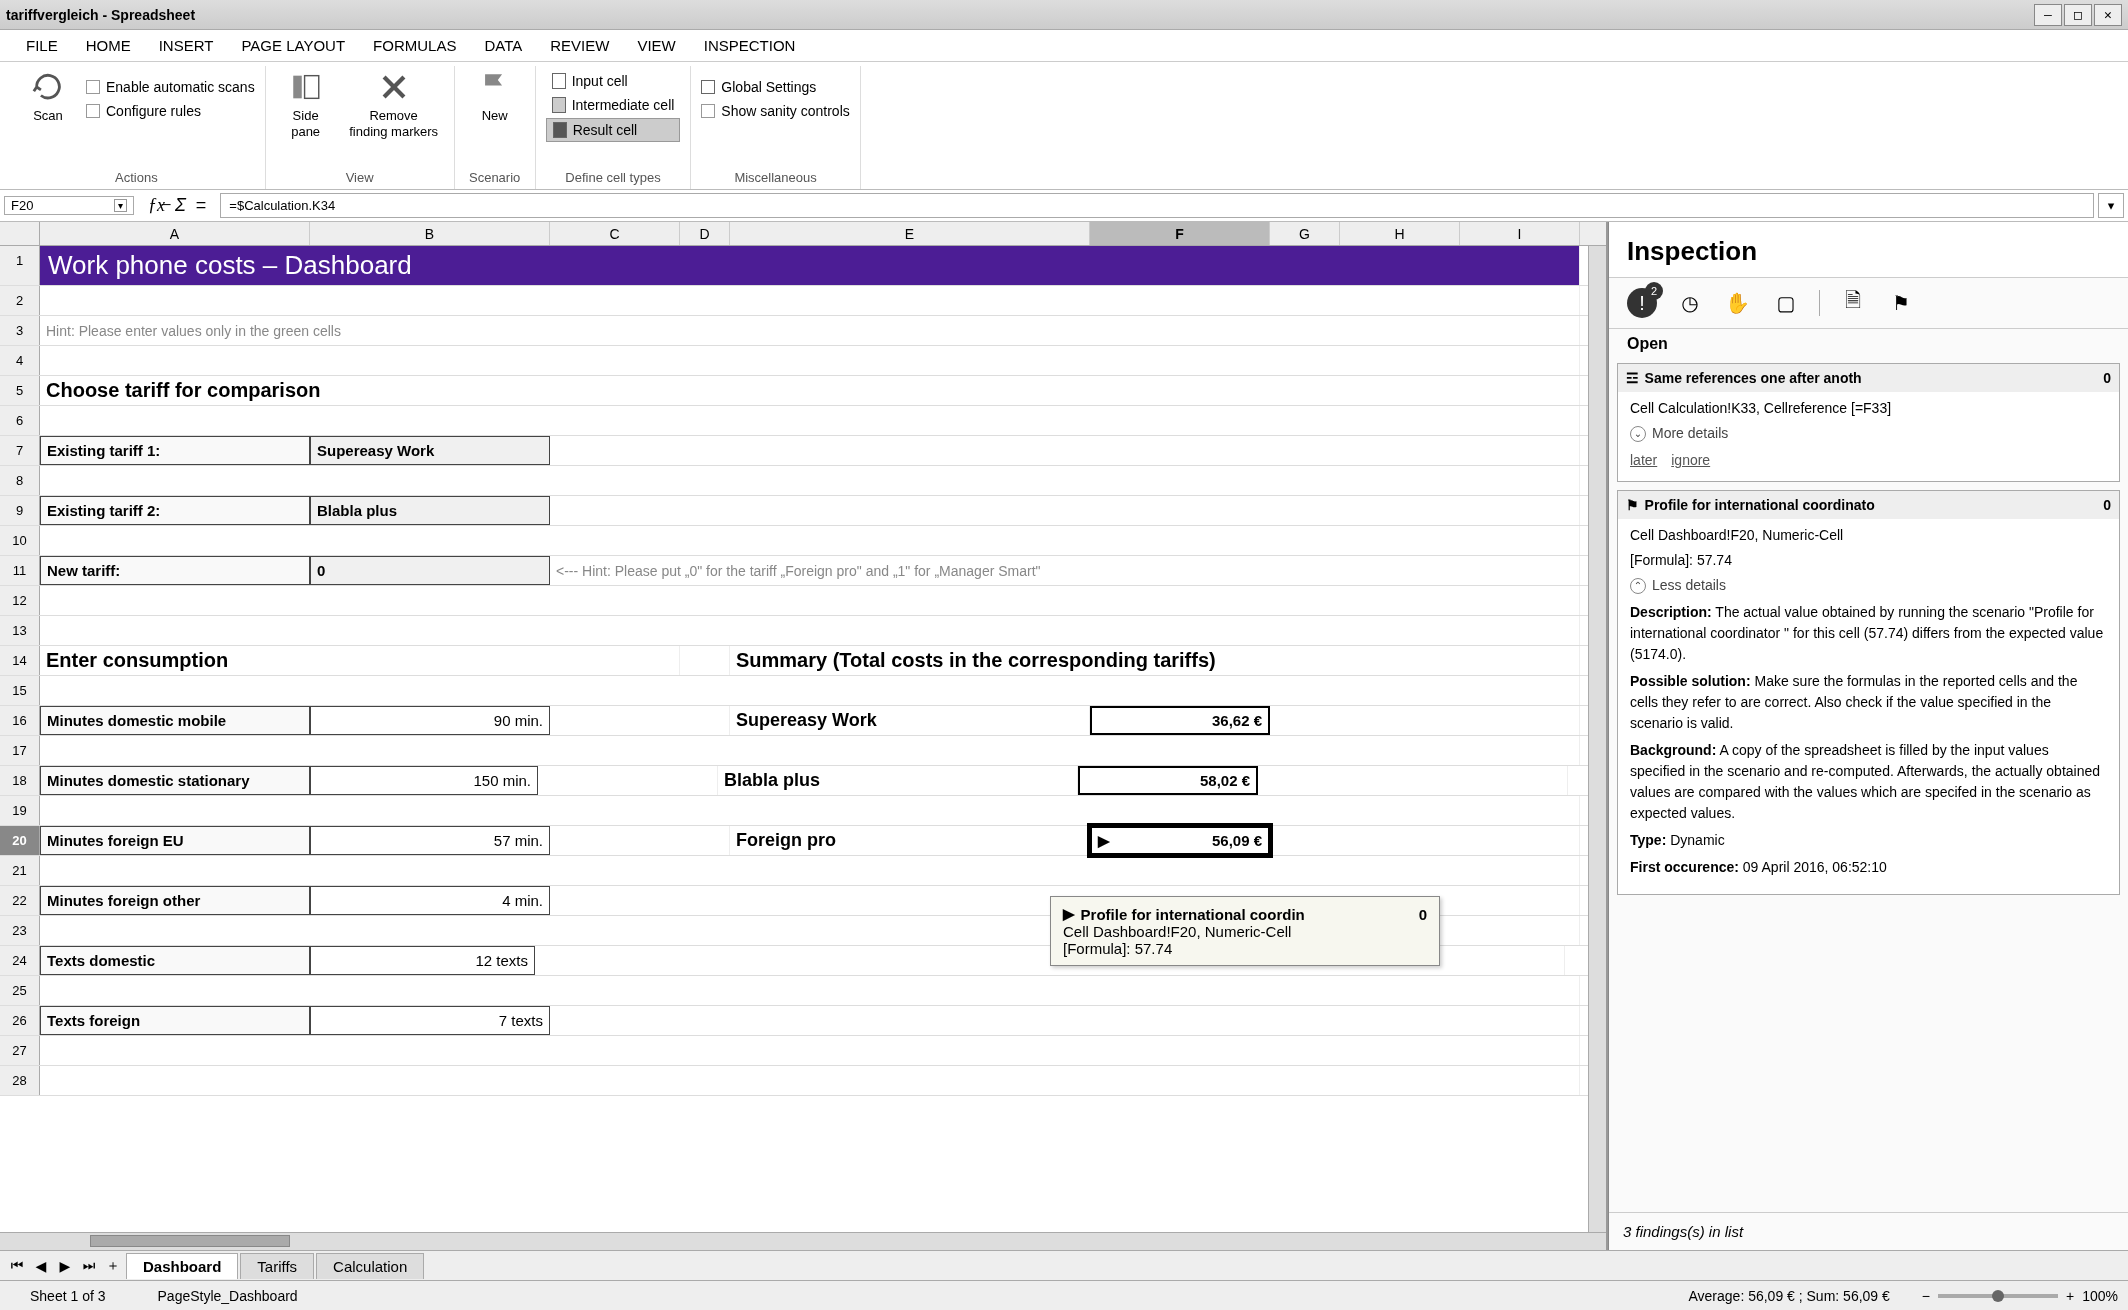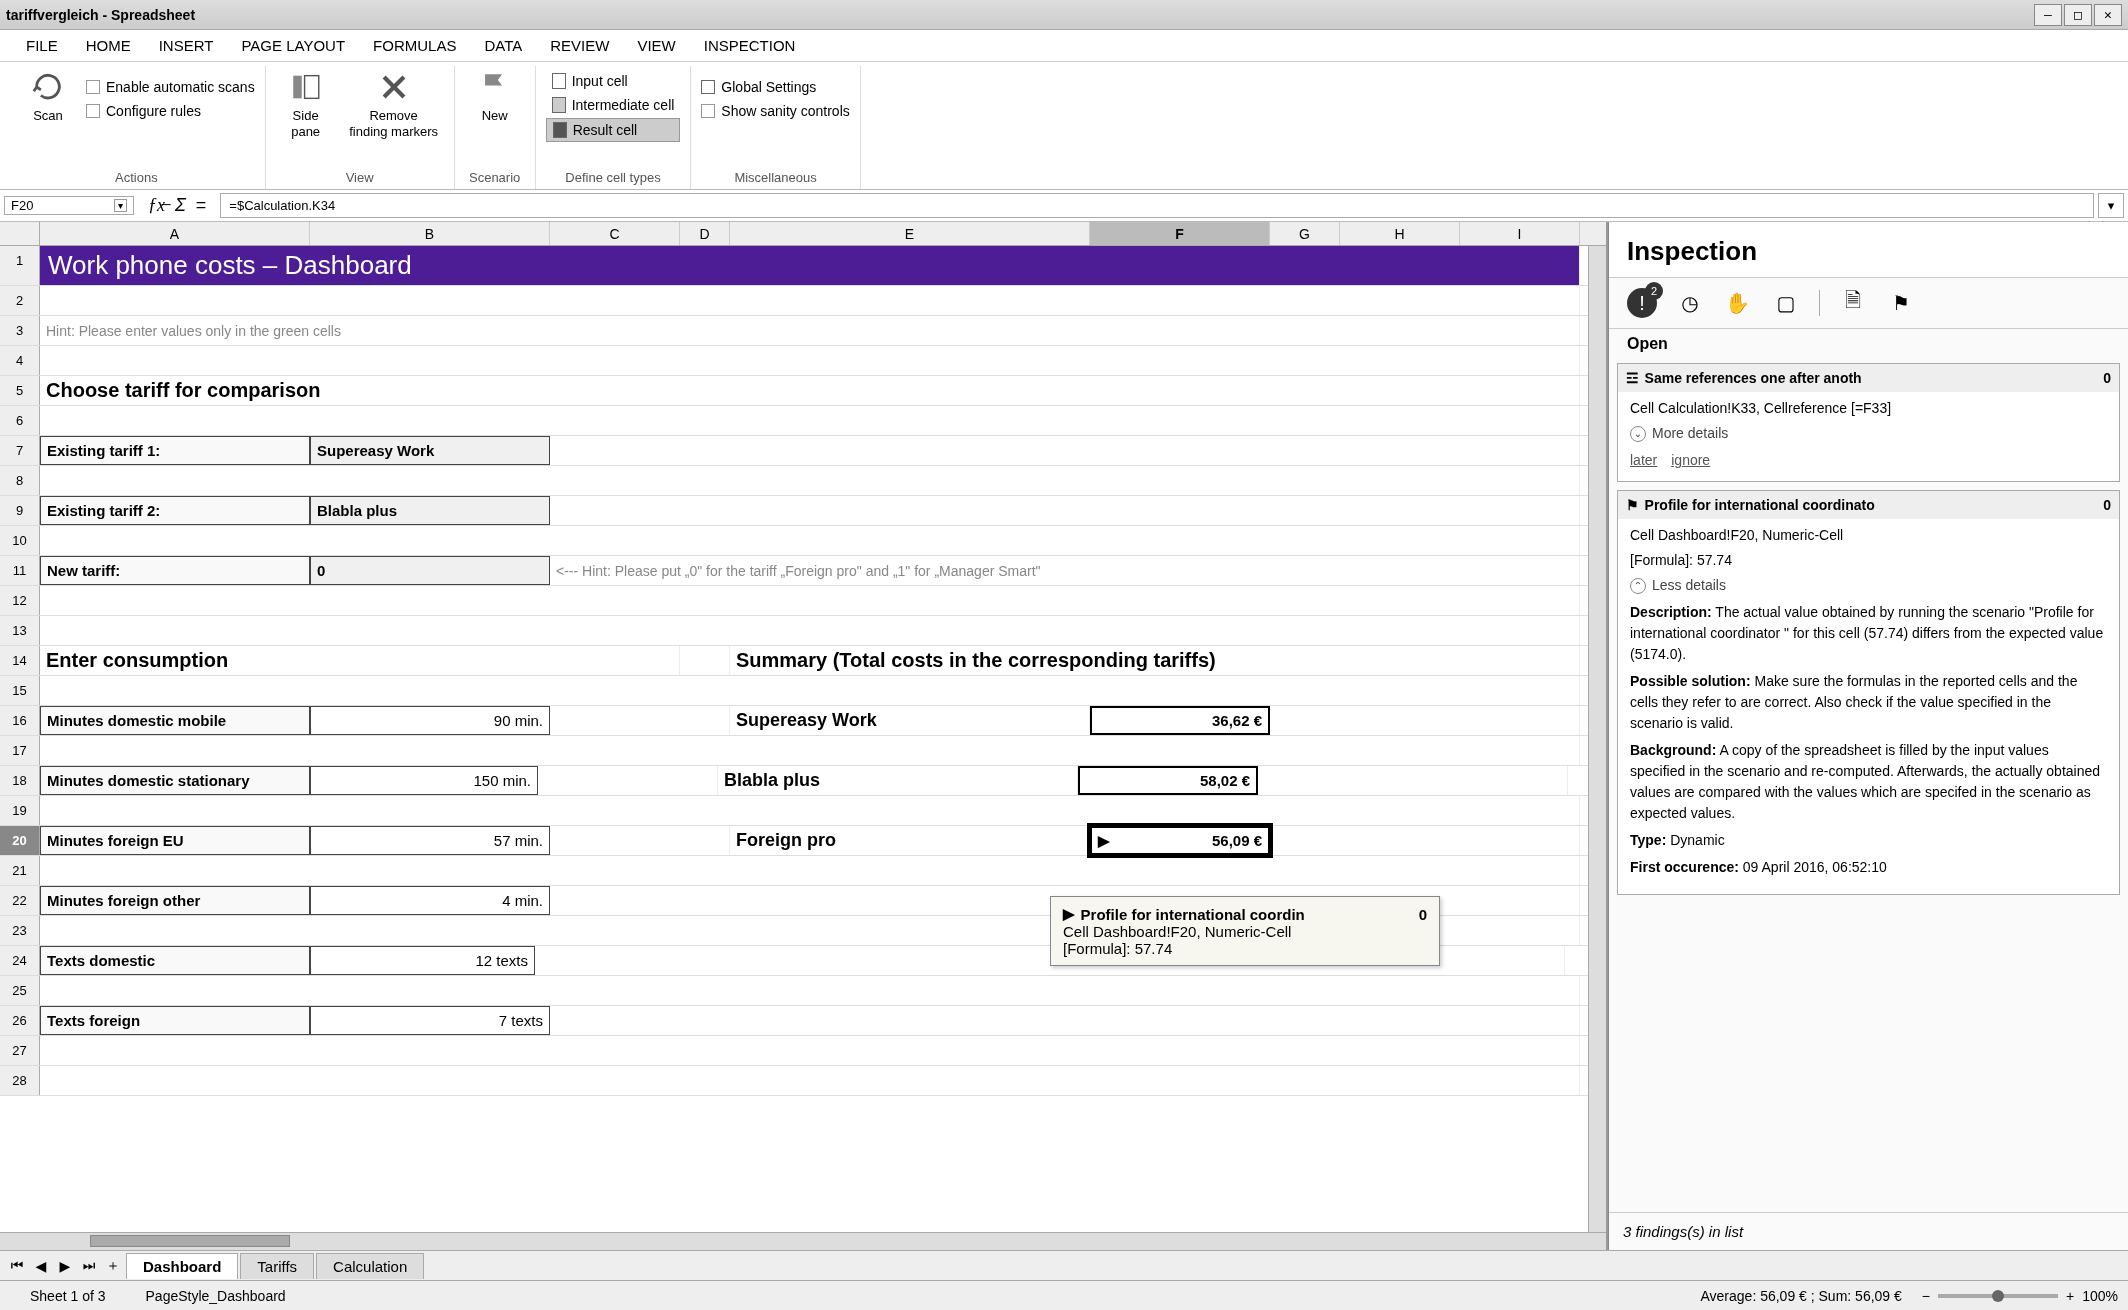--- a/index.html
+++ b/index.html
@@ -74,21 +74,21 @@
 .cell-tooltip .tt-title { font-weight: bold; display: flex; align-items: center; gap: 6px; }
 .cell-tooltip .tt-count { margin-left: auto; }
 
 
 .sheettabs { height: 30px; background: #eee; border-top: 1px solid #aaa; display: flex; align-items: center; padding: 0 6px; gap: 2px; }
 .nav-btn { width: 22px; height: 22px; display: flex; align-items: center; justify-content: center; cursor: pointer; font-size: 14px; }
 .stab { padding: 4px 16px; background: #ddd; border: 1px solid #aaa; border-bottom: none; cursor: pointer; font-size: 15px; }
 .stab.active { background: #fff; font-weight: bold; }
 
 
-.statusbar { height: 30px; background: #eee; border-top: 1px solid #aaa; display: flex; align-items: center; padding: 0 10px; font-size: 14px; }
+.statusbar { height: 30px; background: #eee; border-top: 1px solid #aaa; display: flex; align-items: center; padding: 0 10px; font-size: 14px; gap: 12px; }
 .statusbar .sbitem { padding: 0 20px; }
 .statusbar .sbspacer { flex: 1; }
 .zoom { display: flex; align-items: center; gap: 8px; }
 .zoom .slider { width: 120px; height: 4px; background: #aaa; position: relative; }
 .zoom .slider .knob { width: 12px; height: 12px; background: #666; border-radius: 50%; position: absolute; top: -4px; left: 54px; }
 
 
 .inspect { width: 520px; background: #fafafa; display: flex; flex-direction: column; border-left: 1px solid #888; }
 .inspect-header { font-size: 26px; font-weight: bold; padding: 14px 18px 10px 18px; border-bottom: 1px solid #ccc; background: #fff; }
 .inspect-icons { display: flex; align-items: center; gap: 18px; padding: 10px 18px; border-bottom: 1px solid #ccc; }

